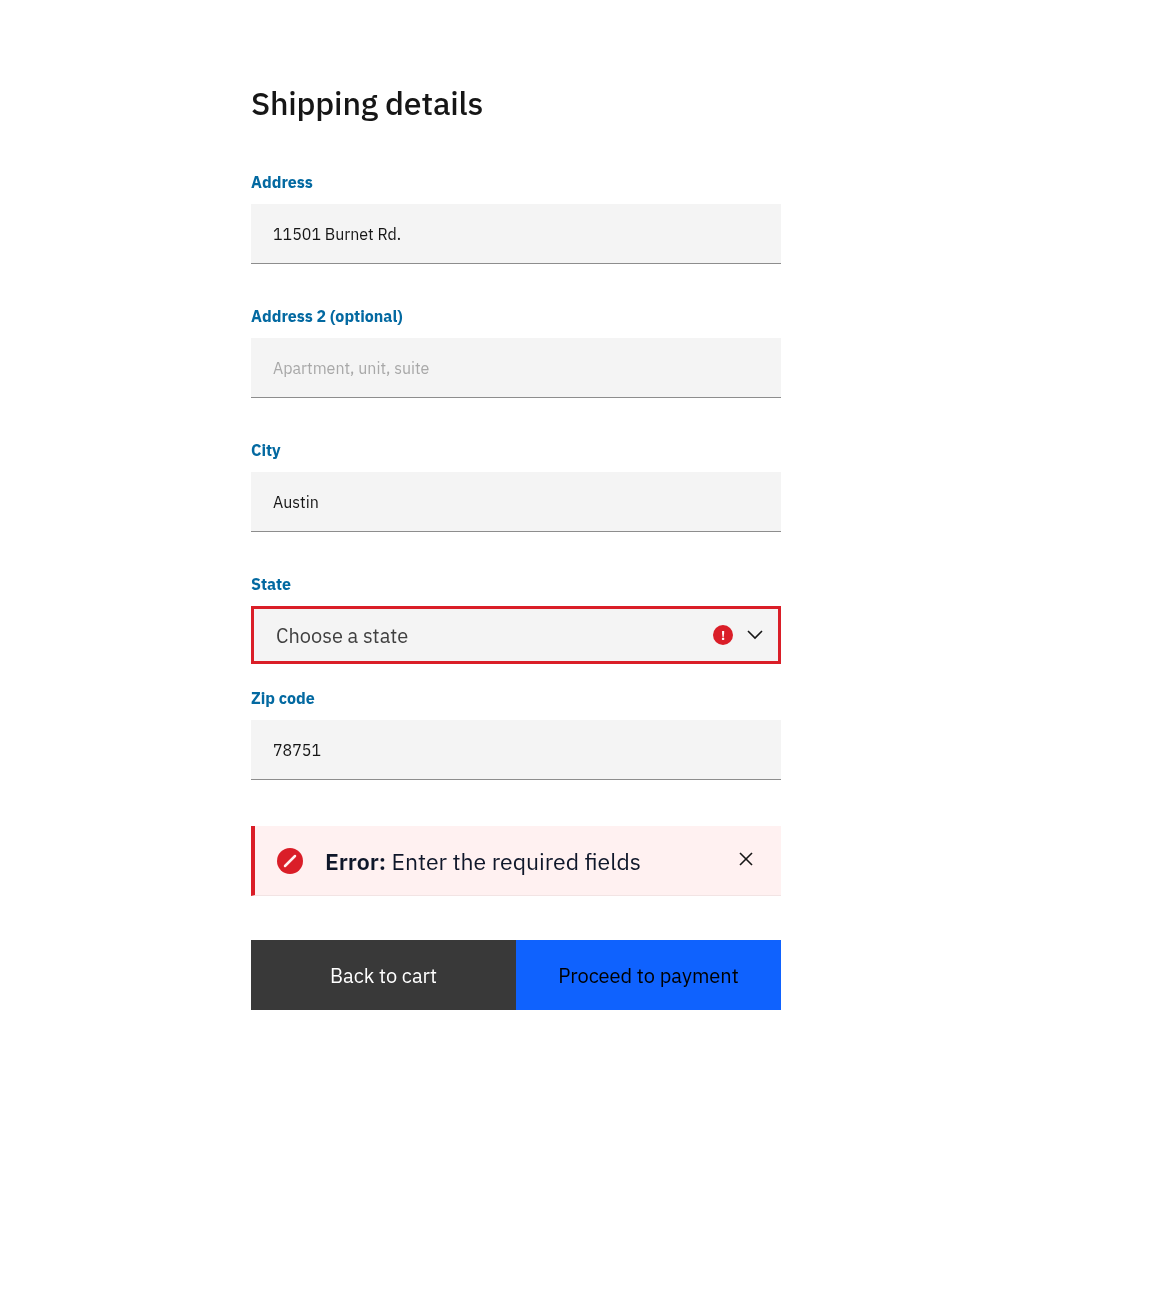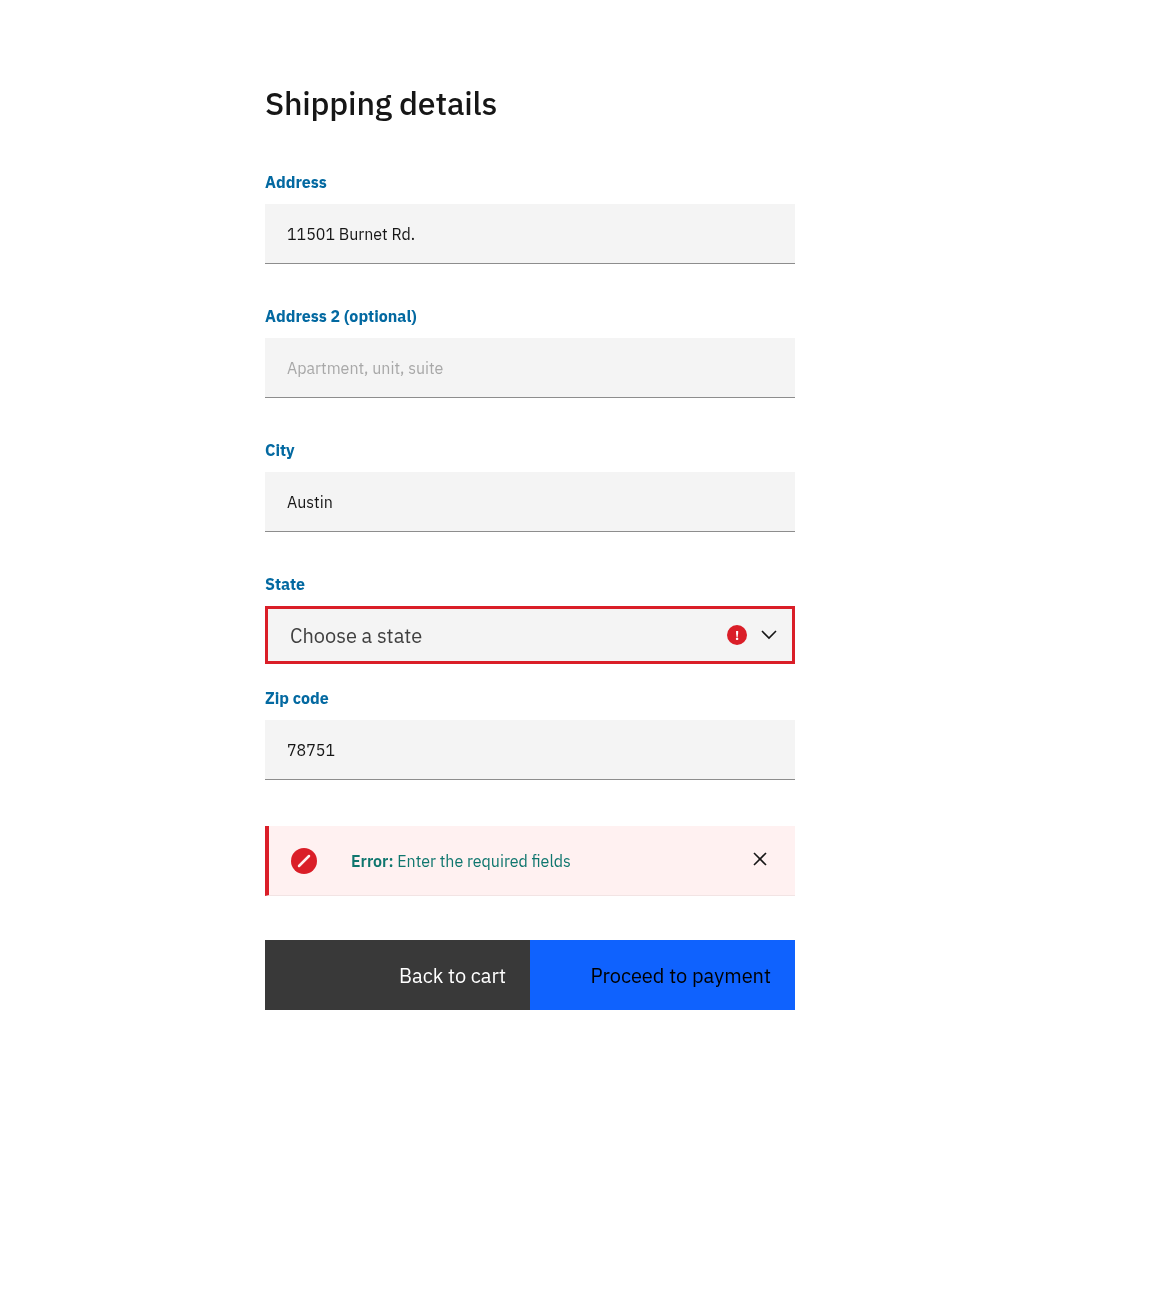--- a/index.html
+++ b/index.html
@@ -5,21 +5,21 @@
   * { box-sizing: border-box; margin: 0; padding: 0; }
   body {
     font-family: 'IBM Plex Sans', -apple-system, BlinkMacSystemFont, 'Segoe UI', Helvetica, Arial, sans-serif;
     background: #ffffff;
     width: 1152px;
     height: 1307px;
     position: relative;
   }
   .form-container {
     position: absolute;
-    left: 265px;
+    left: 251px;
     top: 82px;
     width: 530px;
   }
   .page-title {
     font-size: 32px;
     font-weight: 500;
     color: #161616;
     margin-bottom: 48px;
     letter-spacing: -0.2px;
   }
@@ -113,23 +113,22 @@
     margin-bottom: 44px;
   }
   .notification-icon {
     width: 26px;
     height: 26px;
     flex-shrink: 0;
     margin-right: 22px;
   }
   .notification-text {
     flex: 1;
-    font-size: 16px;
-    color: #0f766e;
-    margin-left: 12px;
+    font-size: 23px;
+    color: #0f172a;
   }
   .notification-text strong {
     font-weight: 600;
   }
   .notification-close {
     background: none;
     border: none;
     cursor: pointer;
     padding: 6px;
     display: flex;
@@ -139,21 +138,21 @@
   .button-row {
     display: flex;
     width: 100%;
   }
   .btn {
     flex: 1;
     height: 70px;
     border: none;
     font-size: 20px;
     font-family: inherit;
-    text-align: right;
+    text-align: center;
     padding: 0 24px;
     cursor: pointer;
   }
   .btn-secondary {
     background: #393939;
     color: #ffffff;
   }
   .btn-primary {
     background: #0f62fe;
     color: #000000;

